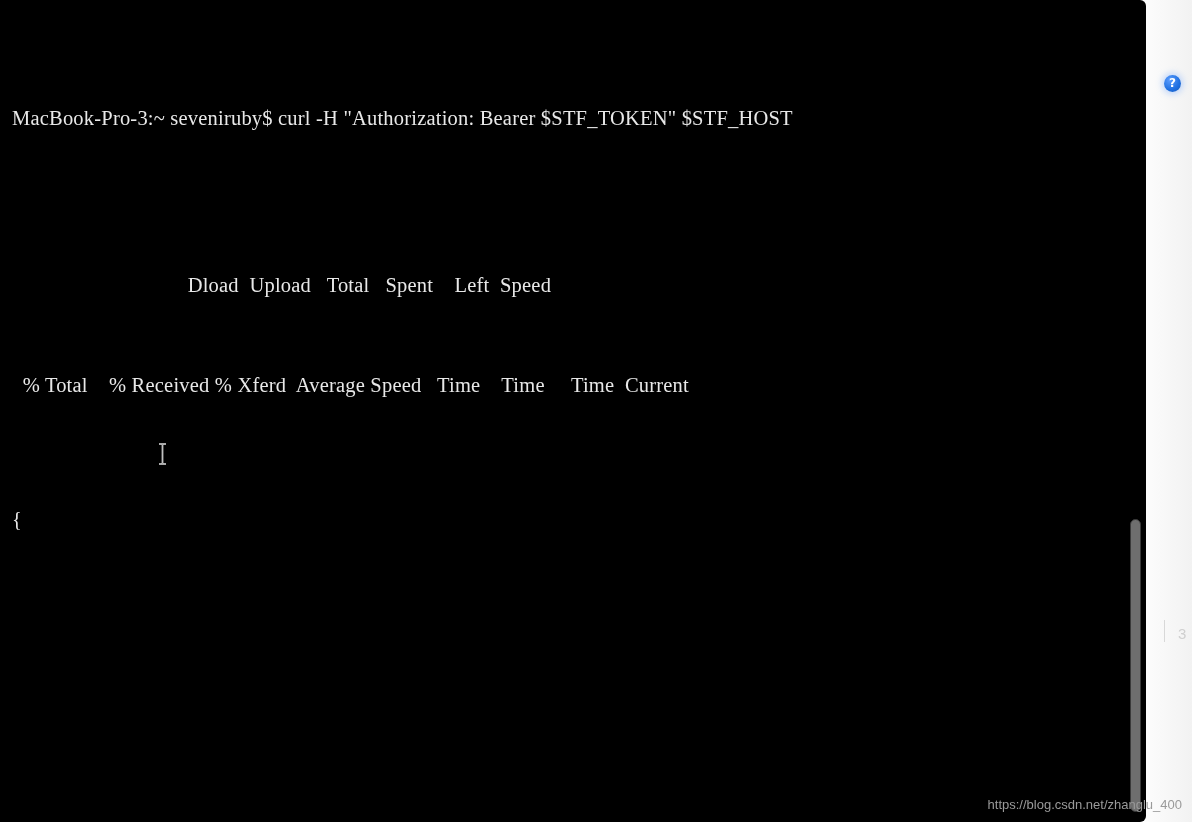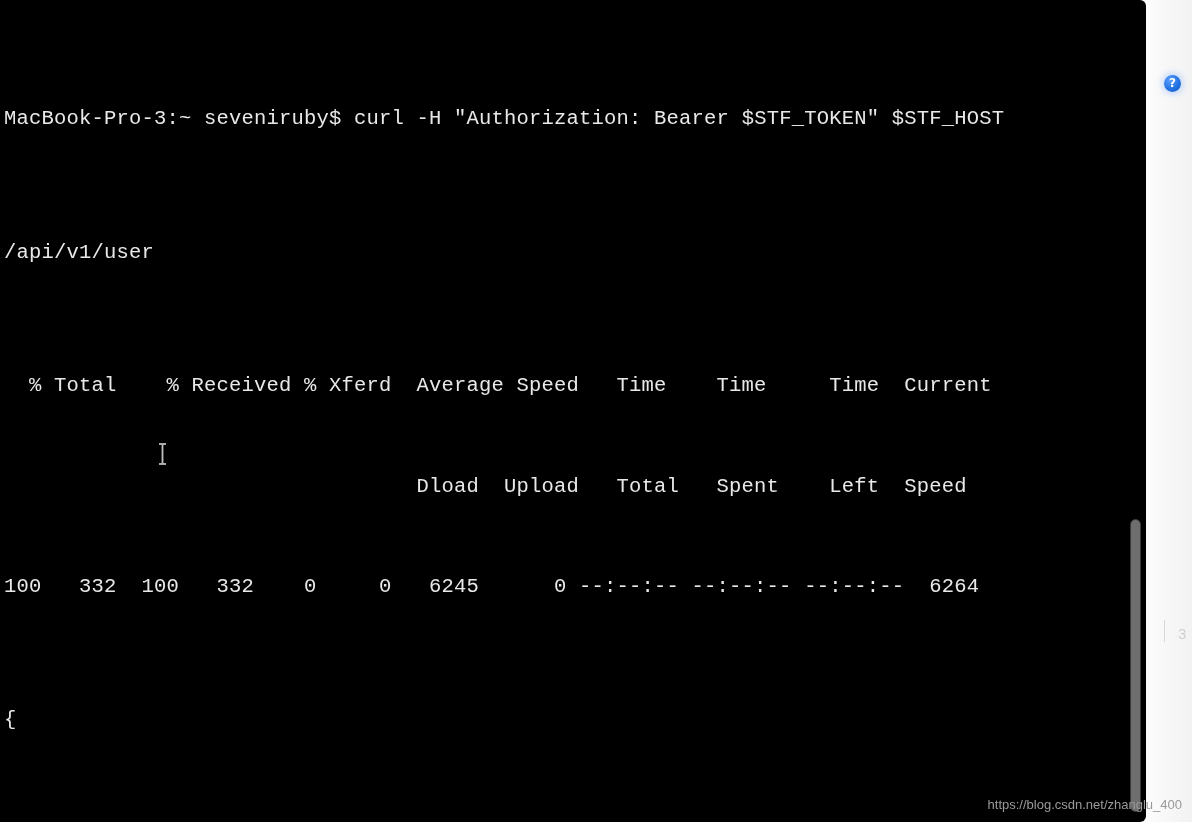--- a/index.html
+++ b/index.html
@@ -38,22 +38,22 @@
 
   
   .terminal {
     position:absolute; top:0; left:0; width:1146px; height:822px;
     background:#000000;
     border-radius:0 6px 6px 0;
     overflow:hidden;
   }
   .term-body {
     position:absolute; top:0; left:0; right:0; bottom:0;
-    padding:2px 0 0 4px;
-    font-family:Liberation Mono, monospace;
+    padding:2px 0 0 12px;
+    font-family:Liberation Serif, serif;
     font-size:20.5px;
     line-height:33.4px;
     color:#e8e8e8;
     white-space:pre;
     letter-spacing:0.2px;
   }
   .ln { display:block; height:33.4px; }
   .wht  { color:#e8e8e8; }
 
   
@@ -104,25 +104,23 @@
   </div>
   <div class="help-icon">?</div>
   <div class="panel-divider"></div>
   <div class="panel-num">3</div>
 
   <div class="terminal">
     <div class="term-body">
 
       <span class="ln"><span class="wht">MacBook-Pro-3:~ seveniruby$</span><span class="wht"> curl -H "Authorization: Bearer $STF_TOKEN" $STF_HOST</span></span>
 
-      <span class="ln"><span class="wht">/api/v1/user</span></span>
 
+      <span class="ln">                                 Dload  Upload   Total   Spent    Left  Speed</span>
       <span class="ln">  % Total    % Received % Xferd  Average Speed   Time    Time     Time  Current</span>
-      <span class="ln">                                 Dload  Upload   Total   Spent    Left  Speed</span>
-      <span class="ln">100   332  100   332    0     0   6245      0 --:--:-- --:--:-- --:--:--  6264</span>
 
       <span class="ln">{</span>
 
       
 
       
 
       
 
       

